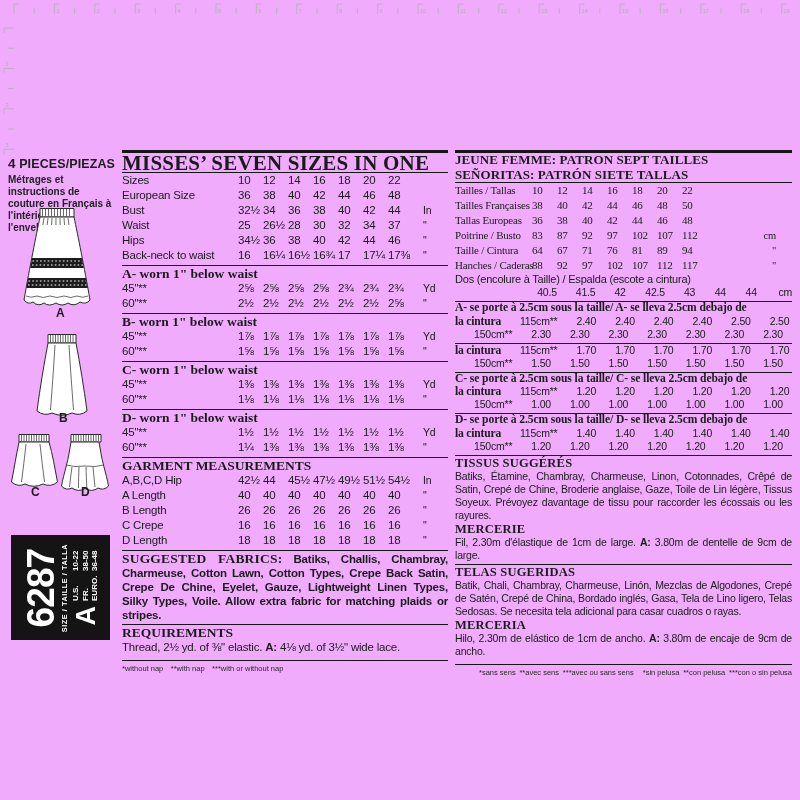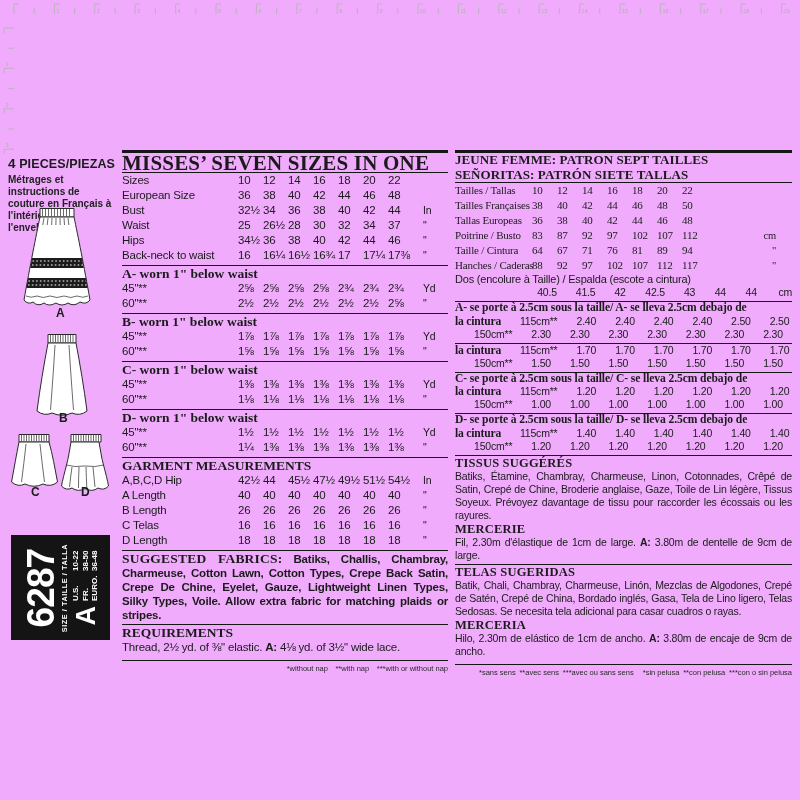--- a/index.html
+++ b/index.html
@@ -76,21 +76,21 @@
   .g2 .unit{width:18px;padding-left:2px;}
 
   .fab{font-size:11.5px;font-weight:700;line-height:14px;text-align:justify;letter-spacing:-.2px;padding-top:1px;}
   .fab .hin{font-family:"Liberation Serif",serif;font-size:13.5px;font-weight:700;letter-spacing:.2px;}
   .req-body{font-size:11.5px;line-height:14px;letter-spacing:-.2px;}
   .req-body b{font-weight:800;}
   .rp{font-size:10.5px;line-height:13px;text-align:justify;letter-spacing:-.2px;}
   .rp b{font-weight:800;}
   .dos-label{font-size:11px;line-height:13px;letter-spacing:-.2px;}
 
-  .foot{font-size:7.5px;line-height:9px;color:#2a2a2a;padding-top:3px;letter-spacing:0;text-align:right;}
+  .foot{font-size:7.5px;line-height:9px;color:#2a2a2a;padding-top:3px;letter-spacing:0;}
   .frow{display:flex;justify-content:space-between;margin-left:24px;}
   .mt2{margin-top:2px;} .mt6{margin-top:6px;}
 </style>
 </head>
 <body>
 
 <div class="sheet">
 
   <svg id="top-ruler" class="ruler" width="800" height="22">
       <path d="M14,4 V14 M14,4 h5" stroke="#b6b6b6" stroke-width="0.9" fill="none"></path>
@@ -453,21 +453,21 @@
           <span class="val">26</span>
           <span class="val">26</span>
           <span class="val">26</span>
           <span class="val">26</span>
           <span class="val">26</span>
           <span class="val">26</span>
           <span class="val">26</span>
           <span class="unit">"</span>
         </div>
         <div class="trow gl">
-          <span class="lbl">C Telas</span>
+          <span class="lbl">C Crepe</span>
           <span class="val">16</span>
           <span class="val">16</span>
           <span class="val">16</span>
           <span class="val">16</span>
           <span class="val">16</span>
           <span class="val">16</span>
           <span class="val">16</span>
           <span class="unit">"</span>
         </div>
         <div class="trow gl">

